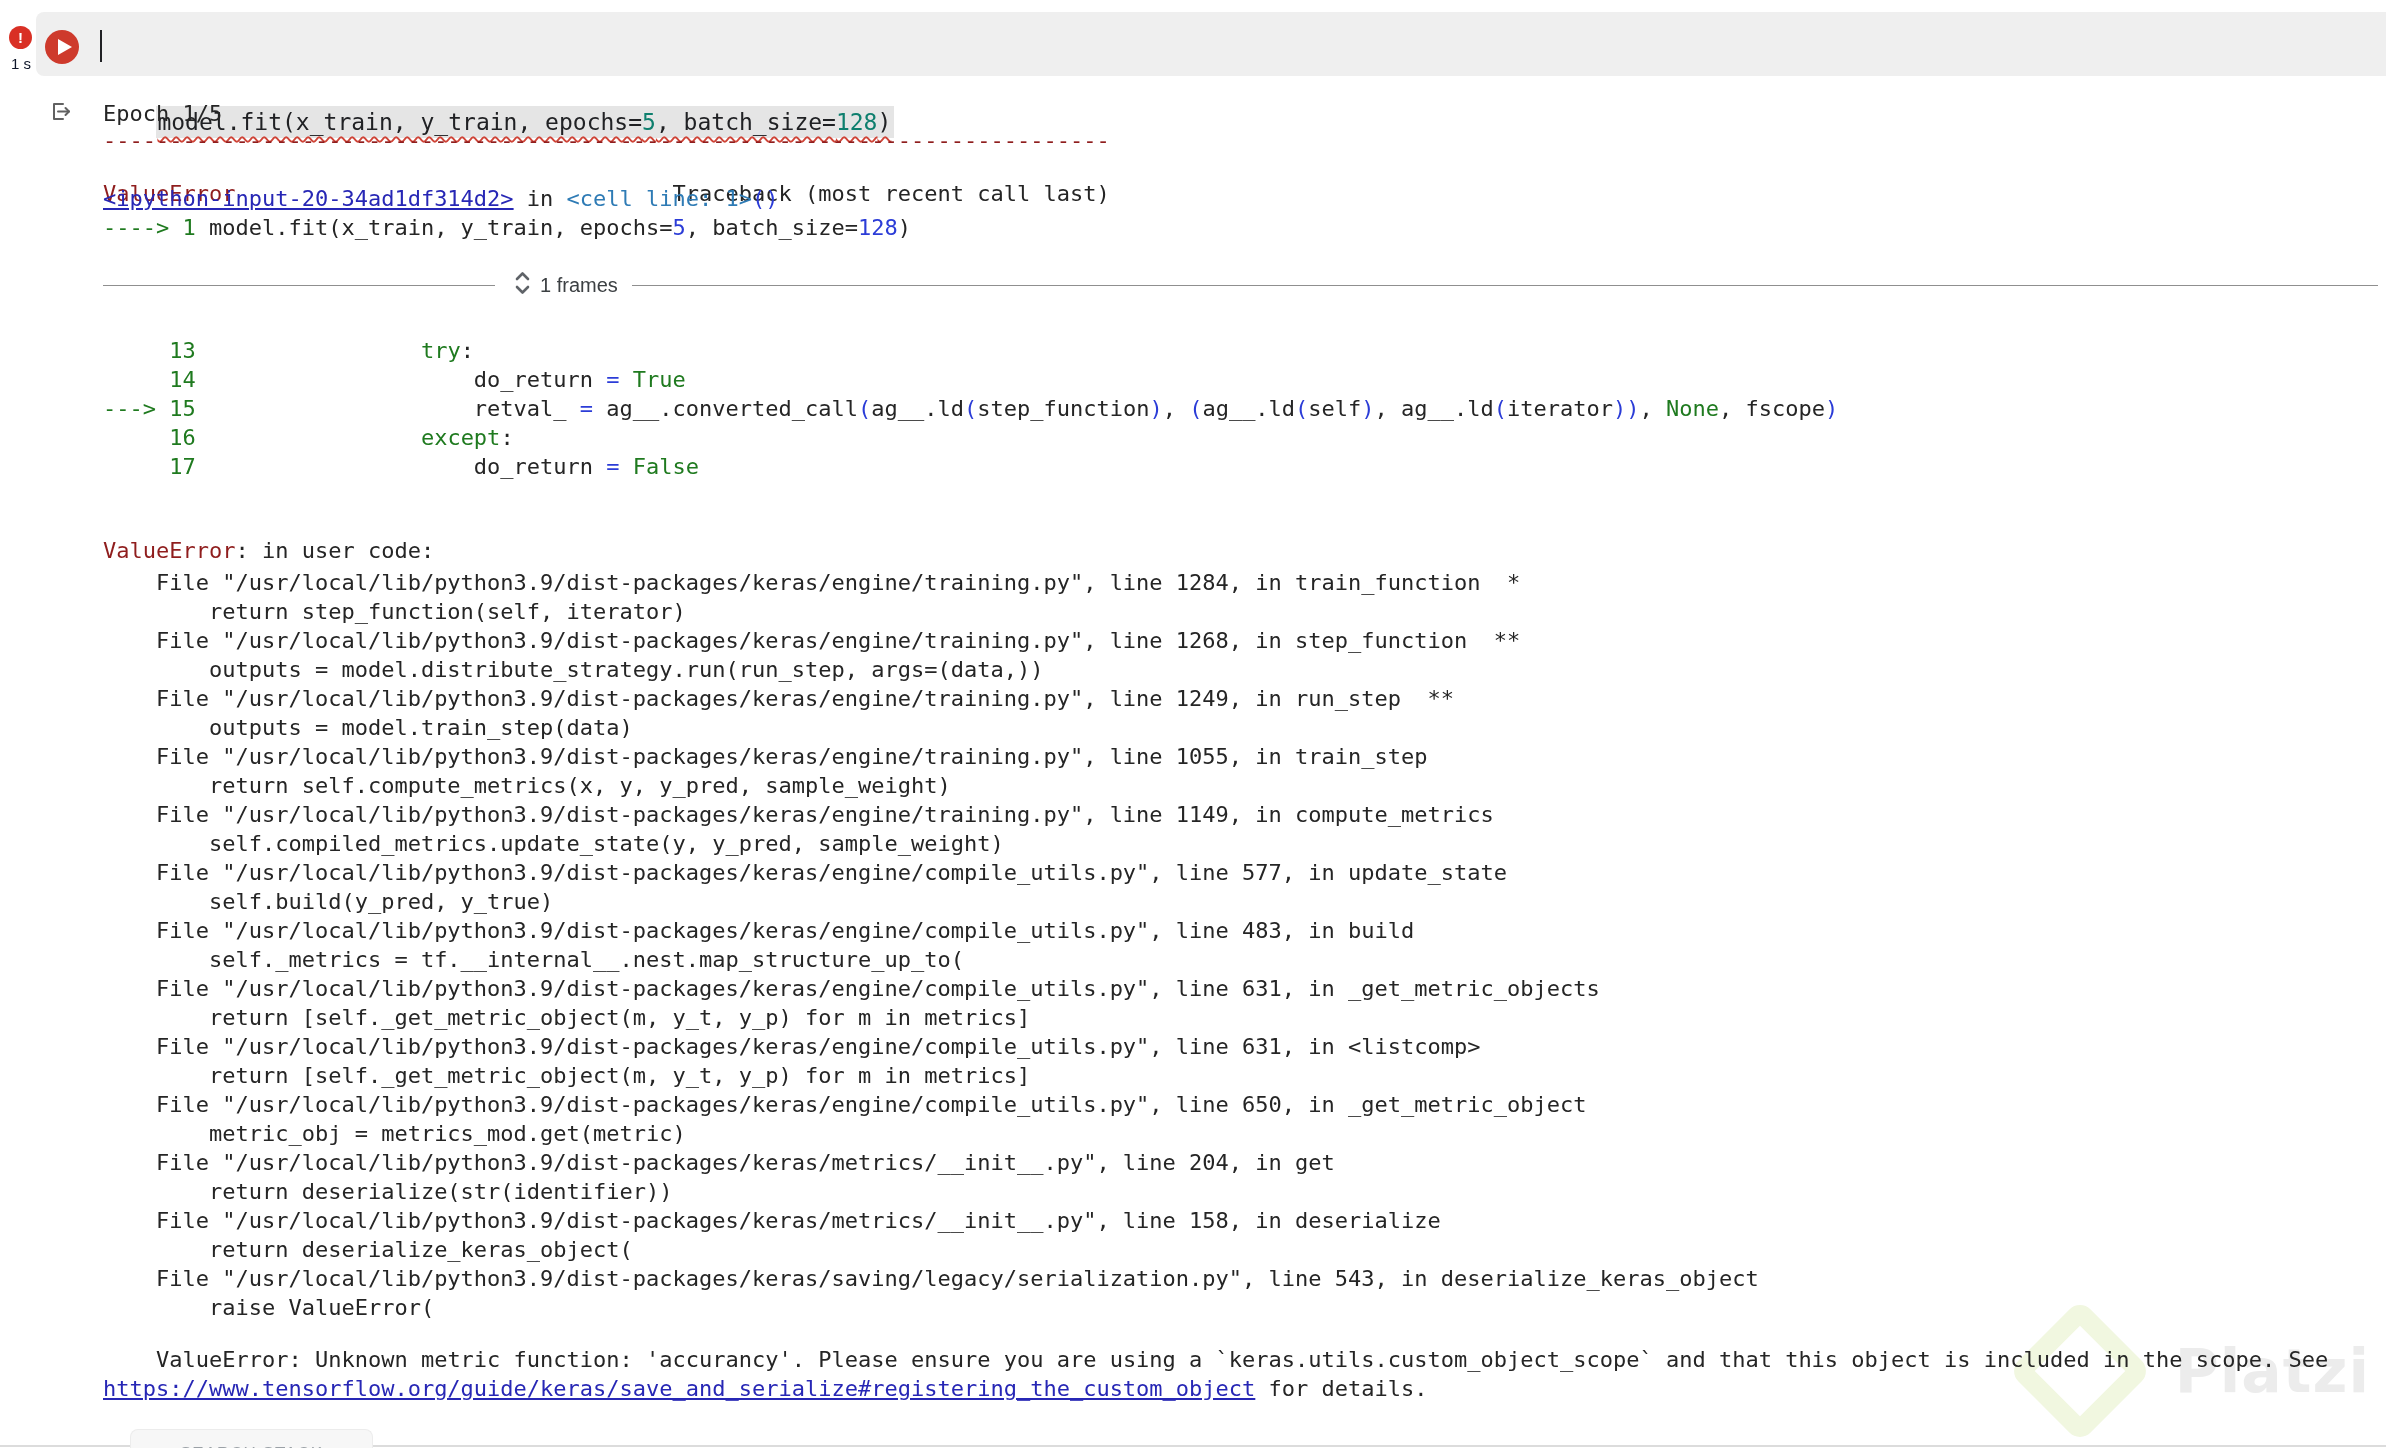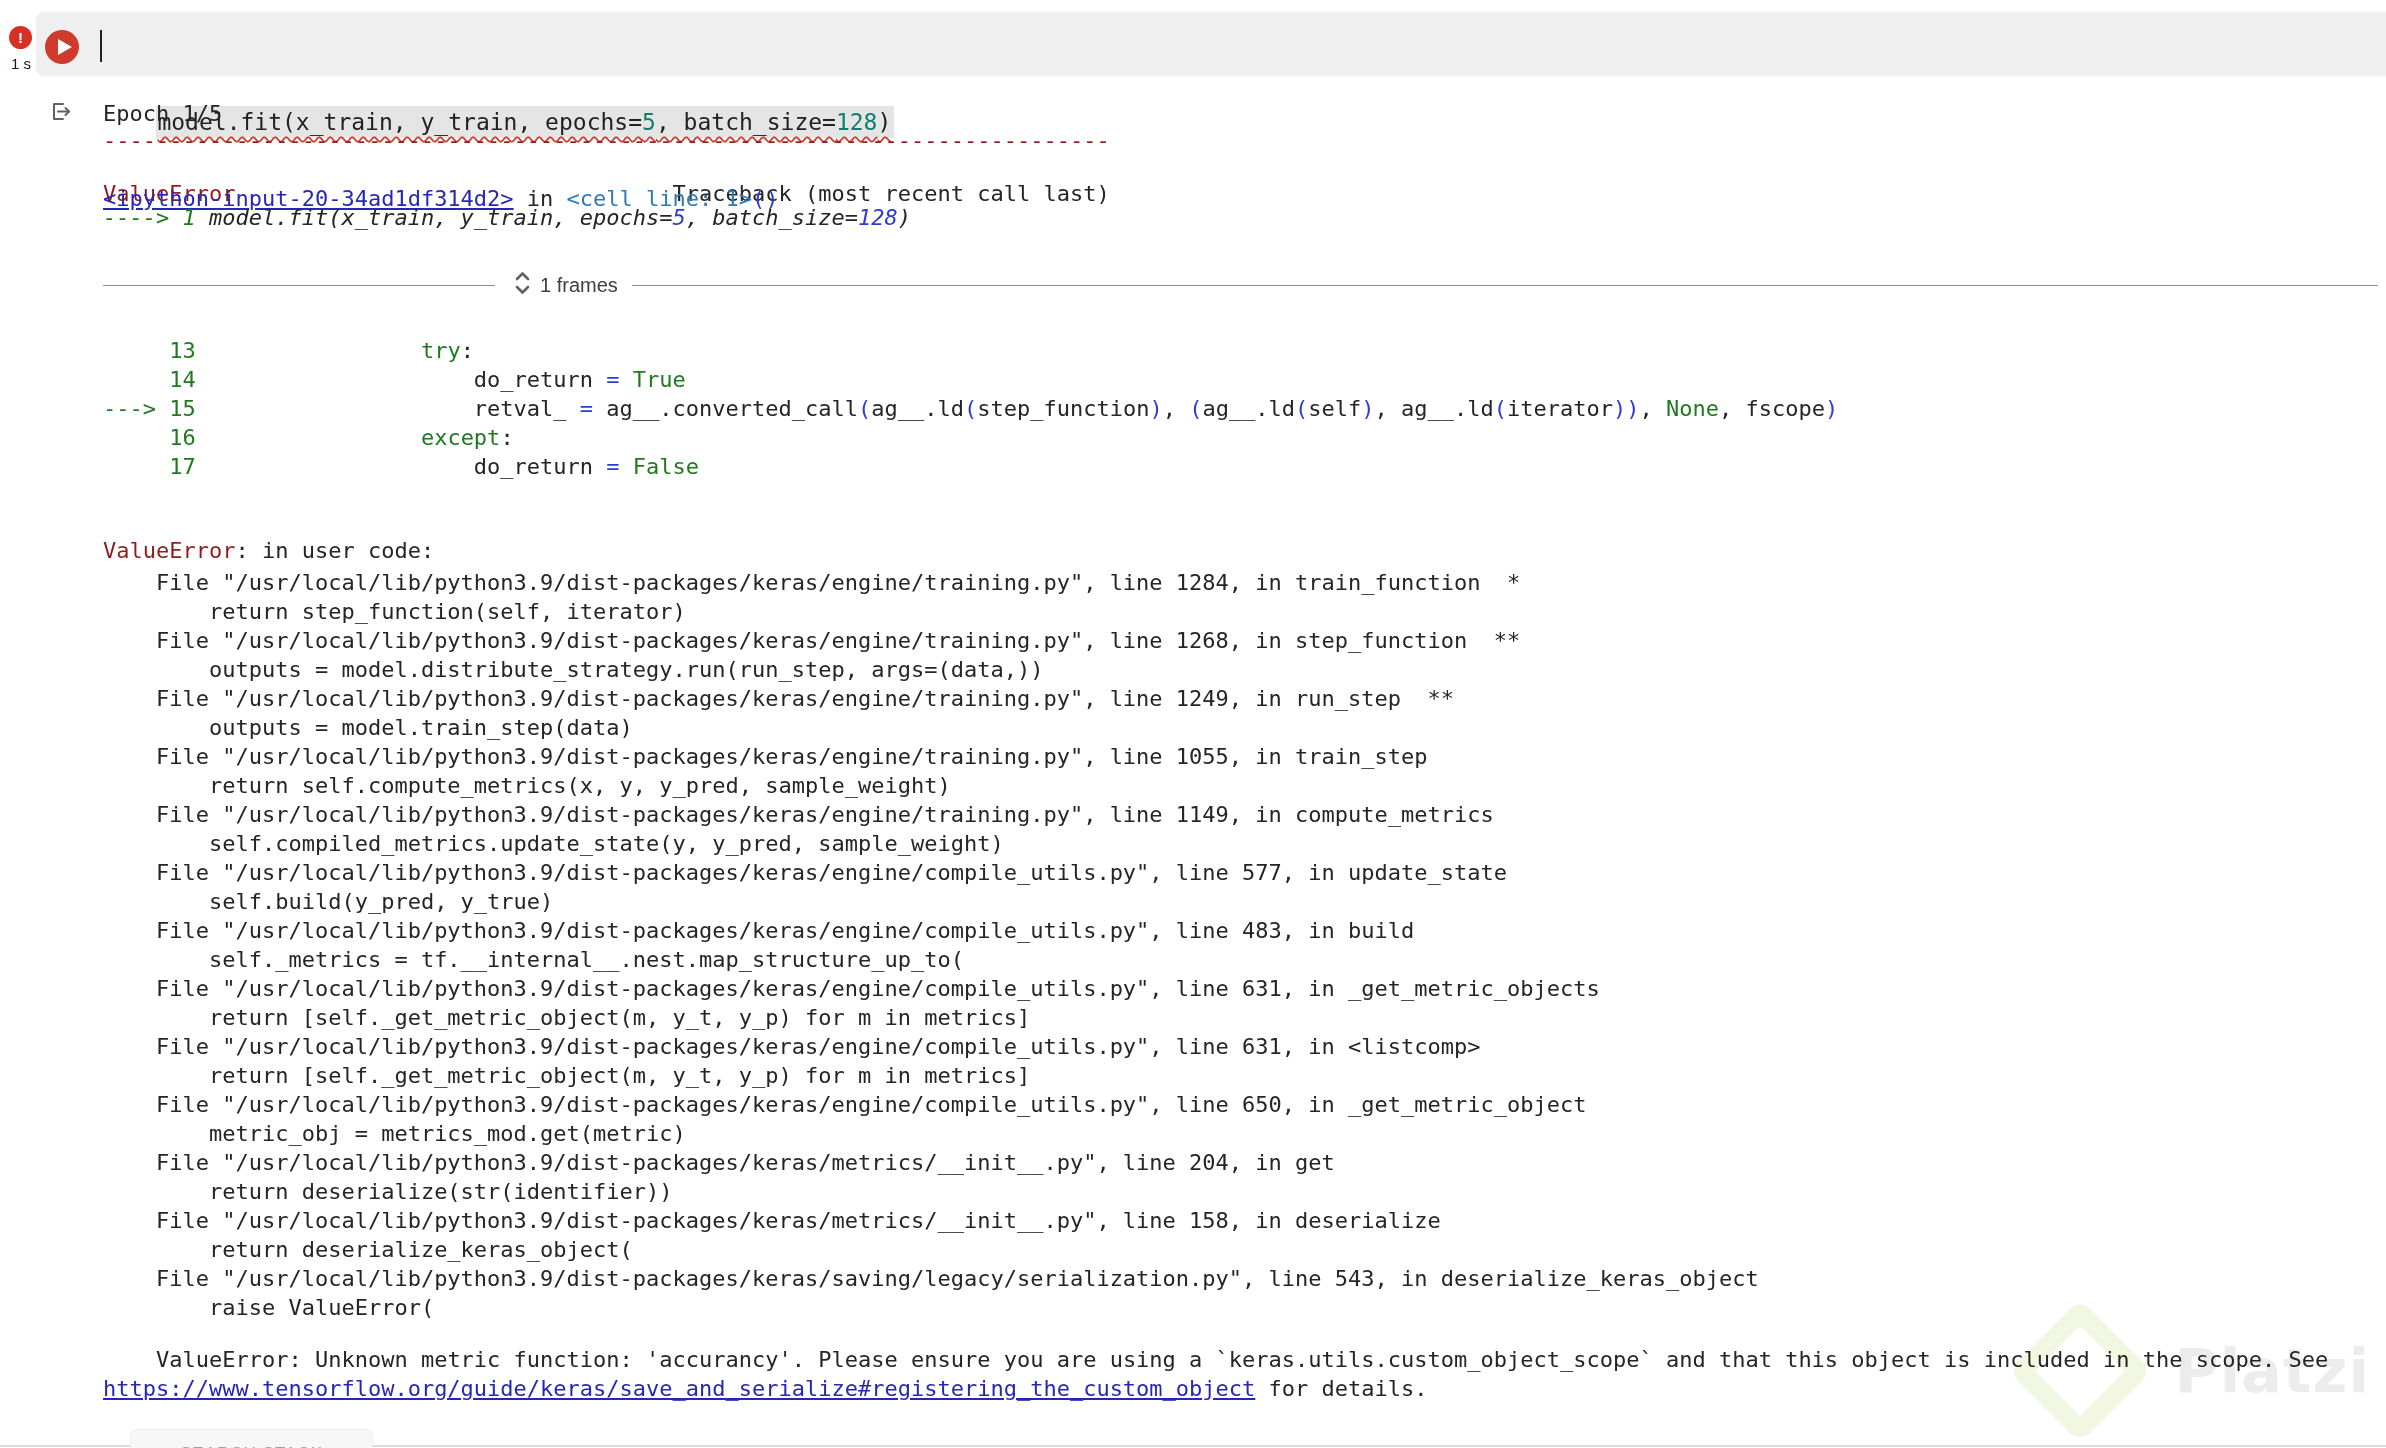--- a/index.html
+++ b/index.html
@@ -92,21 +92,21 @@
     </span>
 
     <div class="oblock mono" style="top:99px;">Epoch 1/5</div>
 
     <div class="oblock mono c-red" style="top:126px;">----------------------------------------------------------------------------</div>
 
     <div class="oblock mono" style="top:155px;margin-top:24px;"><span class="c-red">ValueError</span><span>                                 </span><span>Traceback (most recent call last)</span></div>
 
     <div class="oblock mono" style="top:184px;"><span class="c-link">&lt;ipython-input-20-34ad1df314d2&gt;</span><span> in </span><span class="c-cyan">&lt;cell line: 1&gt;</span><span class="c-blue">()</span></div>
 
-    <div class="oblock mono" style="top:203px;font-style:italic;"><span class="c-green">----&gt; 1</span><span> model.fit(x_train, y_train, epochs=</span><span class="c-blue">5</span><span>, batch_size=</span><span class="c-blue">128</span><span>)</span></div>
+    <div class="oblock mono" style="top:213px;"><span class="c-green">----&gt; 1</span><span> model.fit(x_train, y_train, epochs=</span><span class="c-blue">5</span><span>, batch_size=</span><span class="c-blue">128</span><span>)</span></div>
 
     <div class="divider">
       <div class="hline left"></div>
       <span class="unfold">
         <svg width="19" height="26" viewBox="0 0 19 26" fill="none" stroke="#5f6368" stroke-width="2.6" stroke-linecap="round" stroke-linejoin="round">
           <path d="M4,9 L9.5,3.5 L15,9"></path>
           <path d="M4,17 L9.5,22.5 L15,17"></path>
         </svg>
       </span>
       <span class="frames-label">1 frames</span>

